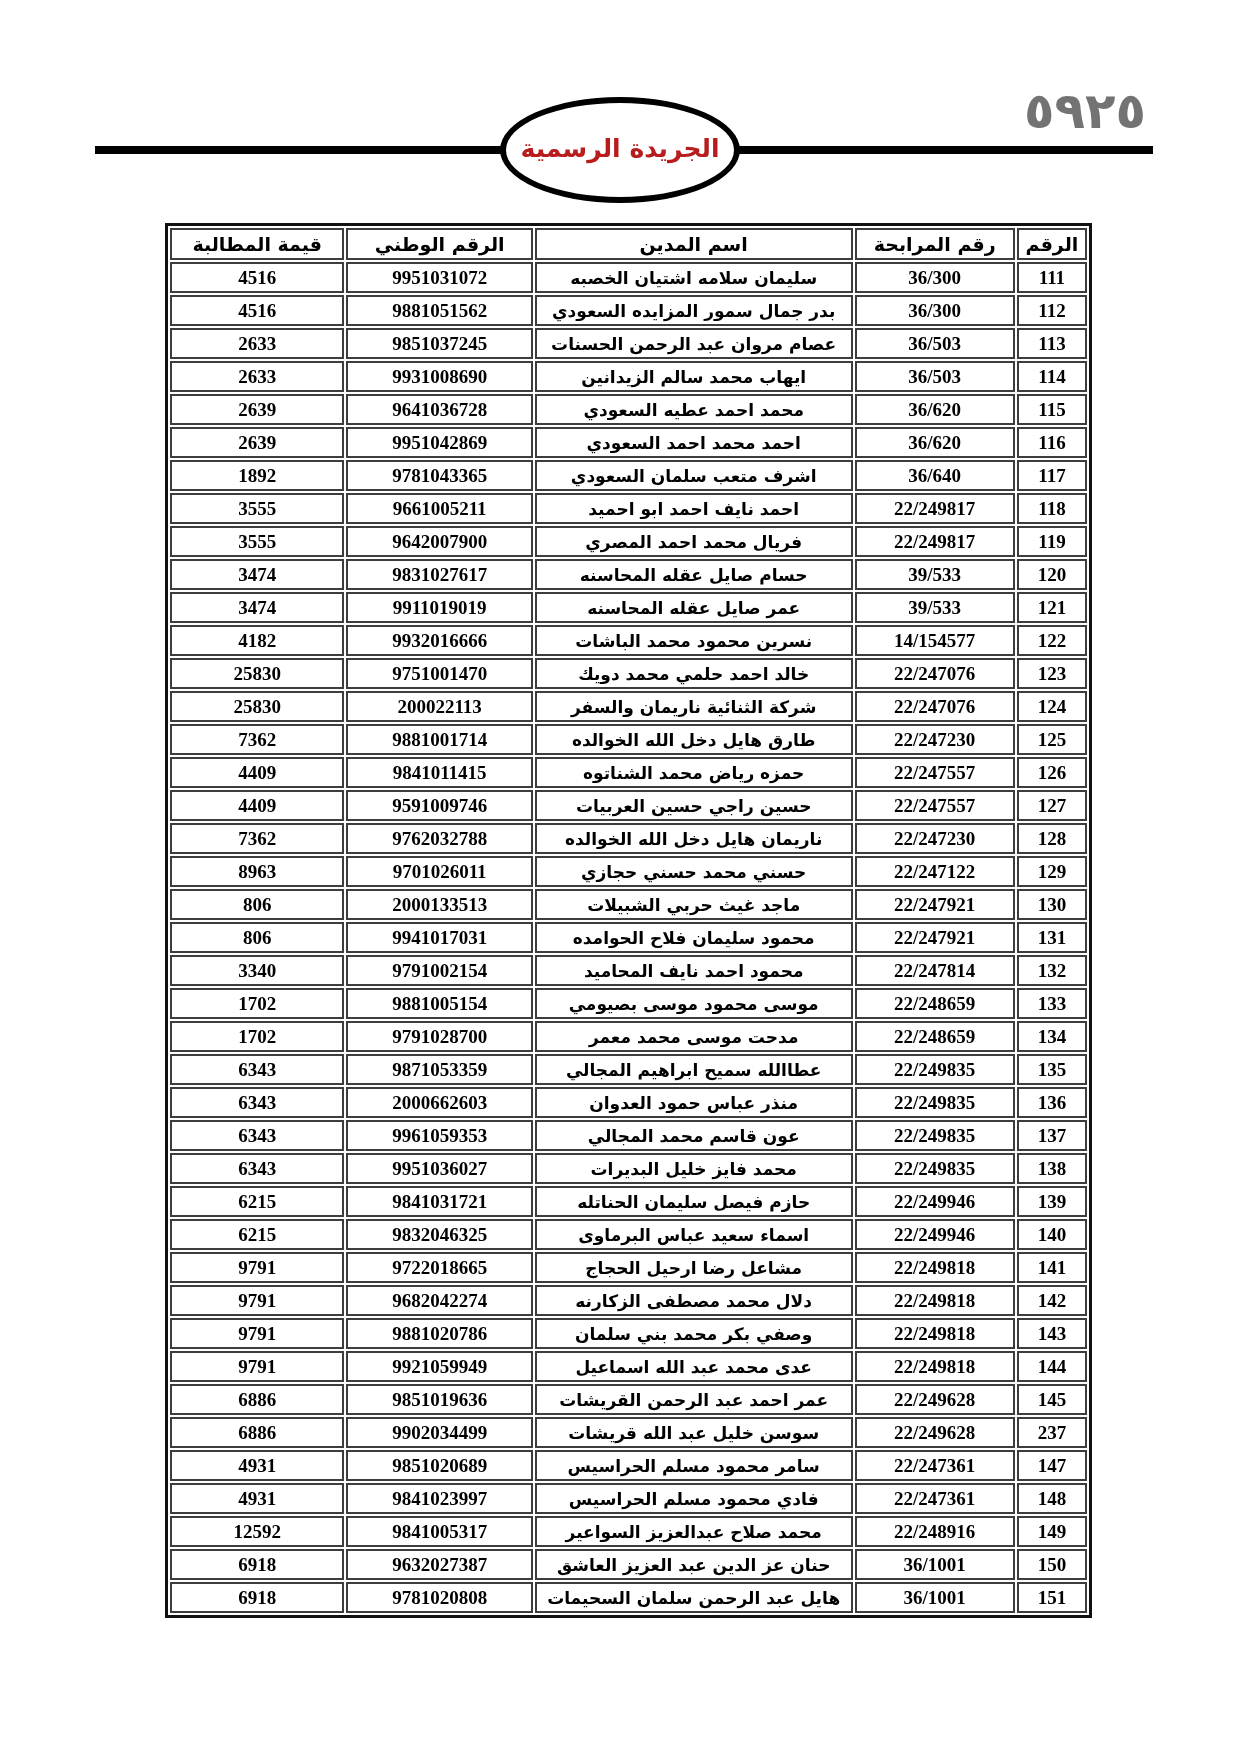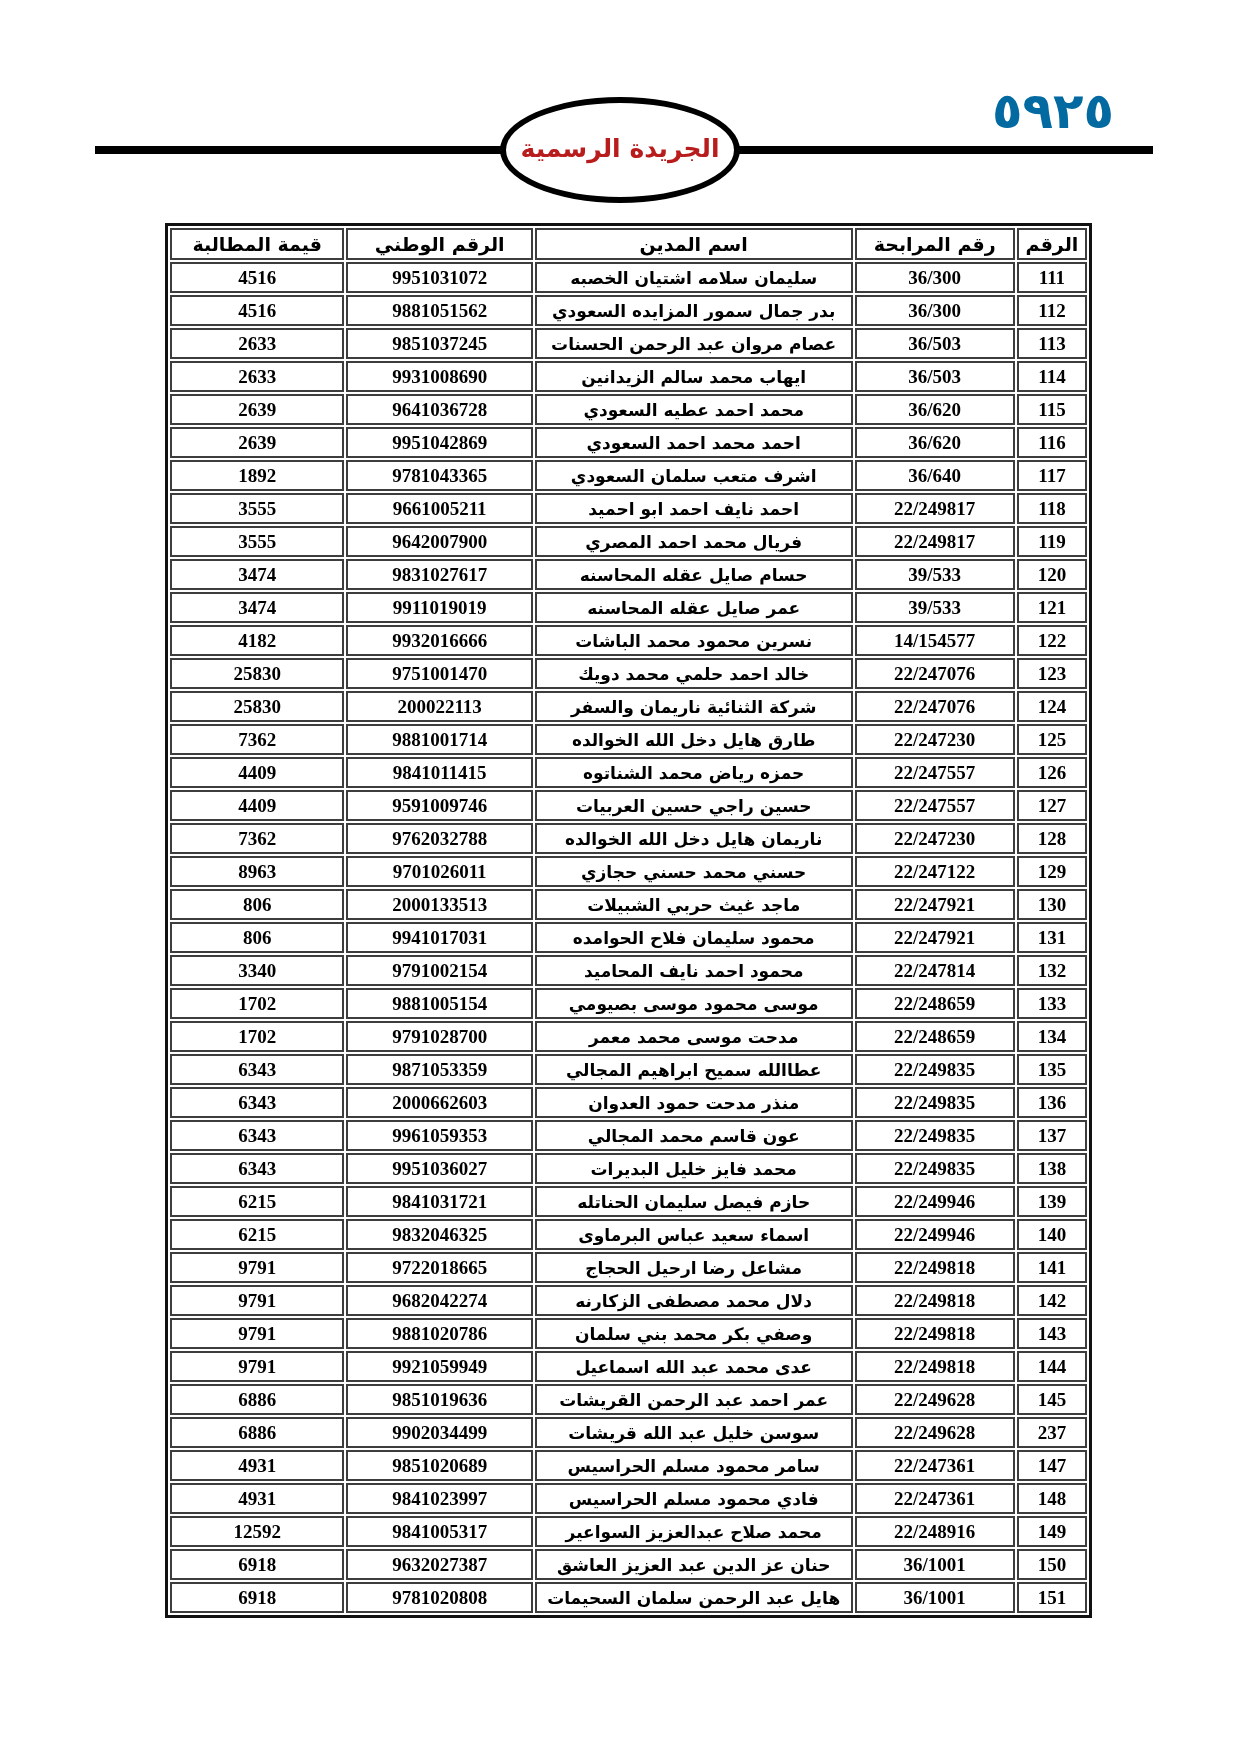--- a/index.html
+++ b/index.html
@@ -7,27 +7,27 @@
     position: relative;
     width: 1241px;
     height: 1754px;
     background: #ffffff;
     font-family: "Liberation Serif", "DejaVu Sans", serif;
     overflow: hidden;
   }
   
   .page-number {
     position: absolute;
-    left: 984px;
+    left: 1016px;
     top: 86px;
     width: 130px;
     text-align: right;
     font-size: 50px;
     font-weight: bold;
-    color: #0369a1;
+    color: #737373;
     font-family: "DejaVu Sans", sans-serif;
     line-height: 1;
   }
   .rule-line {
     position: absolute;
     left: 95px;
     top: 146px;
     width: 1058px;
     height: 8px;
     background: #000;
@@ -302,21 +302,21 @@
         <tr>
           <td class="num ltr">135</td>
           <td class="num ltr">22/249835</td>
           <td class="name-cell">عطاالله سميح ابراهيم المجالي</td>
           <td class="num ltr">9871053359</td>
           <td class="num ltr">6343</td>
         </tr>
         <tr>
           <td class="num ltr">136</td>
           <td class="num ltr">22/249835</td>
-          <td class="name-cell">منذر مدحت حمود العدوان</td>
+          <td class="name-cell">منذر عباس حمود العدوان</td>
           <td class="num ltr">2000662603</td>
           <td class="num ltr">6343</td>
         </tr>
         <tr>
           <td class="num ltr">137</td>
           <td class="num ltr">22/249835</td>
           <td class="name-cell">عون قاسم محمد المجالي</td>
           <td class="num ltr">9961059353</td>
           <td class="num ltr">6343</td>
         </tr>

